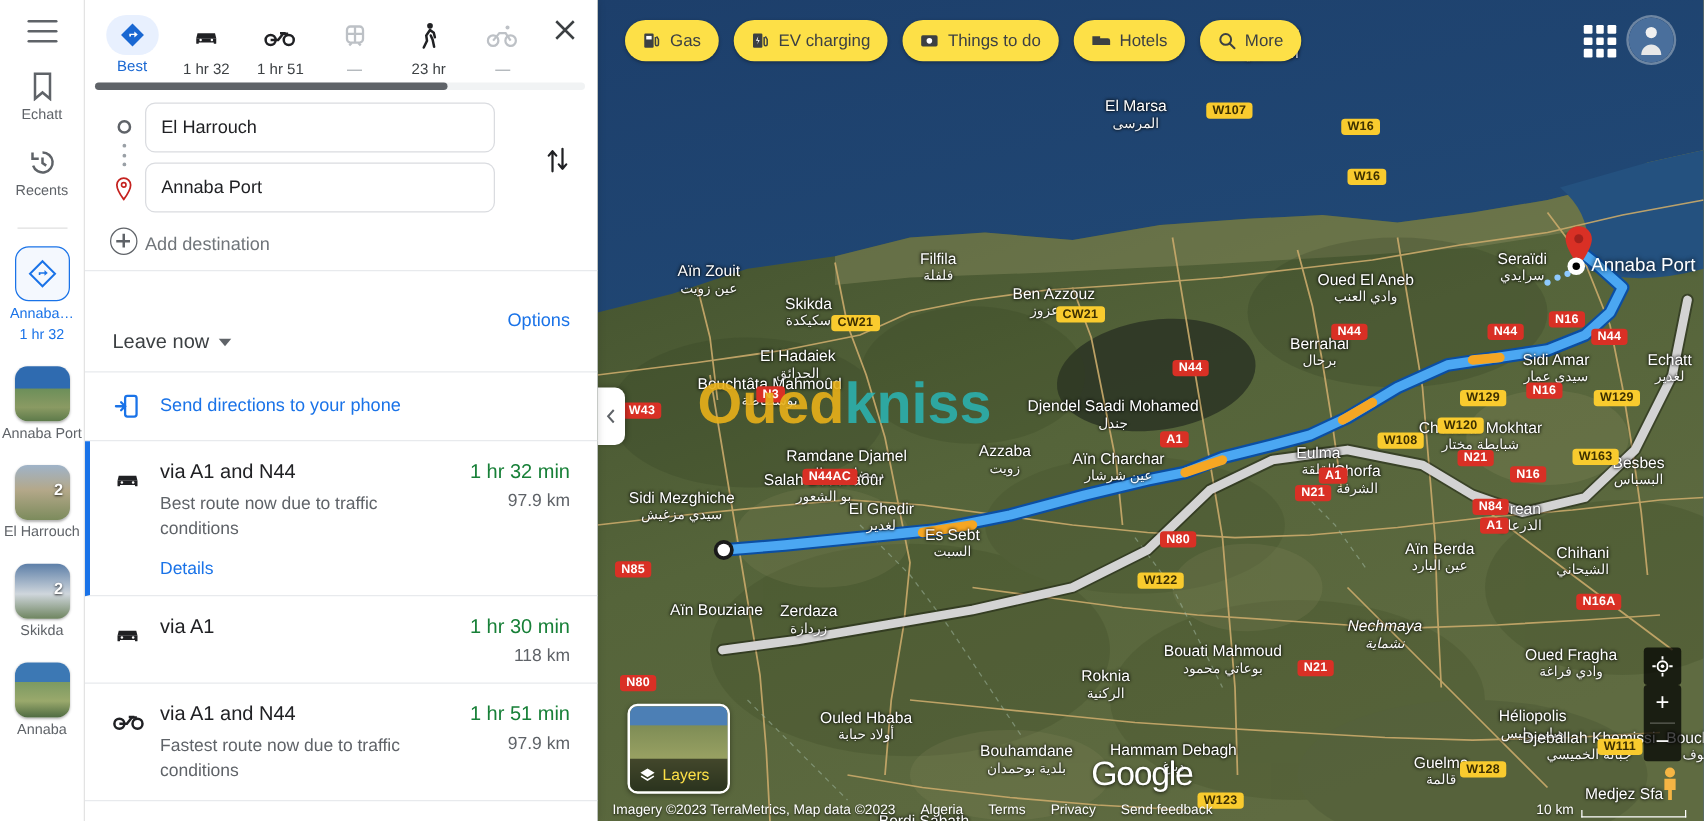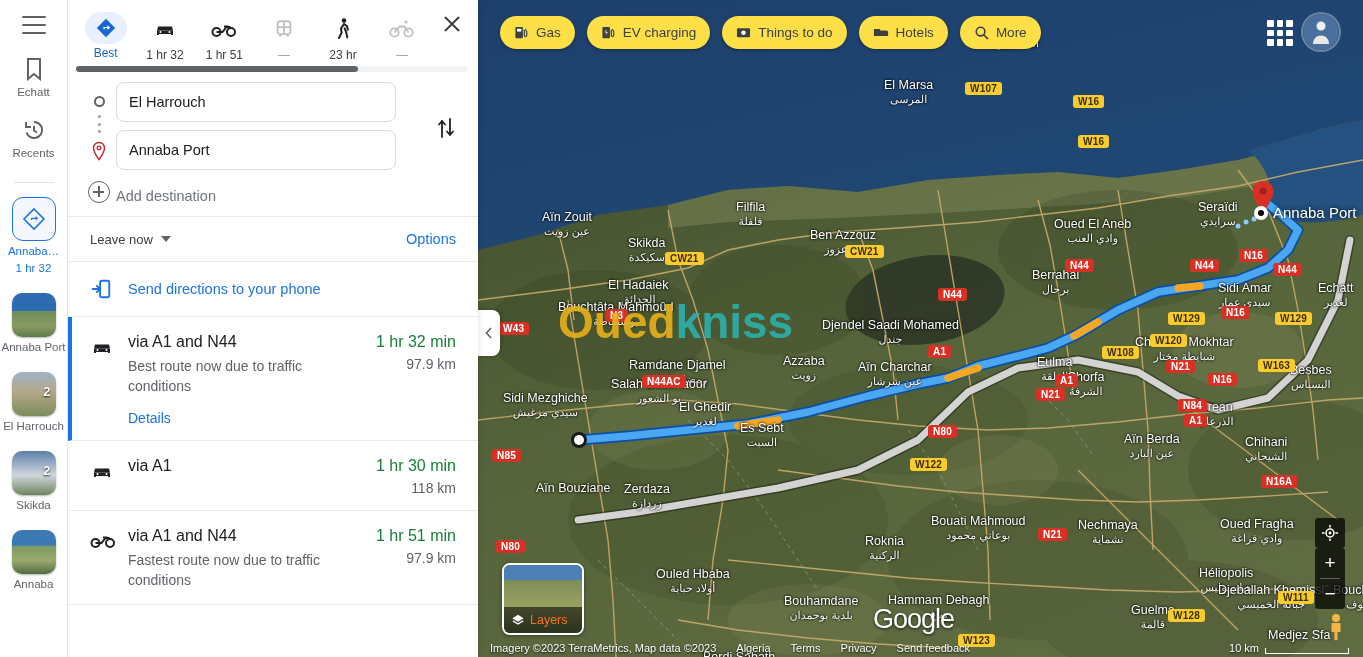--- a/index.html
+++ b/index.html
@@ -85,21 +85,21 @@
   }
   .inp + .inp { margin-top:8px; }
   .adddest { font-size:14.5px; color:#70757a; margin-top:18px; cursor:pointer; }
   .swap { position:absolute; right:16px; top:40px; width:32px; height:32px;
     display:flex; align-items:center; justify-content:center; cursor:pointer; }
   .panel-sep { height:1px; background:#e8eaed; }
   .leave-row {
     display:flex; align-items:center; justify-content:space-between;
     padding:14px 22px 14px 22px;
   }
-  .leave-now { font-size:13px; color:#3c4043; cursor:pointer; display:flex; align-items:center; gap:8px;}
+  .leave-now { font-size:16px; color:#3c4043; cursor:pointer; display:flex; align-items:center; gap:8px;margin-top:34px;}
   .caret { width:0;height:0;border-left:5px solid transparent;border-right:5px solid transparent;
     border-top:6px solid #5f6368; }
   .options { font-size:14.5px; color:#1a73e8; cursor:pointer; }
 
   .sendphone { display:flex; align-items:center; gap:16px; padding:16px 22px; cursor:pointer; }
   .sendphone span { font-size:14.5px; color:#1a73e8; font-weight:500; }
 
   .route {
     display:flex; padding:16px 22px 14px 22px; cursor:pointer; position:relative;
     border-bottom:1px solid #e8eaed;
@@ -137,21 +137,21 @@
     display:flex; align-items:center; justify-content:center;
     box-shadow:1px 0 4px rgba(0,0,0,.25);
   }
   .layers {
     position:absolute; left:24px; bottom:22px; width:82px; height:72px;
     border-radius:8px; overflow:hidden; cursor:pointer; z-index:12;
     box-shadow:0 1px 4px rgba(0,0,0,.4); border:2px solid #fff;
   }
   .layers-label {
     position:absolute; left:0; bottom:0; width:100%; height:26px;
-    background:rgba(0,0,0,.55); color:#f97316; font-size:12.5px;
+    background:rgba(0,0,0,.55); color:#fde047; font-size:12.5px;
     display:flex; align-items:center; gap:5px; padding-left:7px;
   }
   .mapctl { position:absolute; right:18px; z-index:12; }
   .ctl-btn {
     width:30px; height:30px; background:rgba(0,0,0,.72); border-radius:3px;
     display:flex; align-items:center; justify-content:center; cursor:pointer; color:#fff;
   }
   .zoombox { background:rgba(0,0,0,.72); border-radius:3px; width:30px; }
   .zoombox div { height:30px; display:flex; align-items:center; justify-content:center;
     color:#fff; font-size:19px; cursor:pointer; }
@@ -587,21 +587,21 @@
       <div class="maplabel" style="left: 133px; top: 377px;">Salah Bouchaour<span class="ar">بو الشعور</span></div>
       <div class="maplabel" style="left: 25px; top: 391px;">Sidi Mezghiche<span class="ar">سيدي مزغيش</span></div>
       <div class="maplabel" style="left: 201px; top: 400px;">El Ghedir<span class="ar">لغدير</span></div>
       <div class="maplabel" style="left: 262px; top: 421px;">Es Sebt<span class="ar">السبت</span></div>
       <div class="maplabel" style="left: 720px; top: 400px;">Drean<span class="ar">الذرعان</span></div>
       <div class="maplabel" style="left: 646px; top: 432px;">Aïn Berda<span class="ar">عين البارد</span></div>
       <div class="maplabel" style="left: 767px; top: 435px;">Chihani<span class="ar">الشيحاني</span></div>
       <div class="maplabel" style="left: 146px; top: 482px;">Zerdaza<span class="ar">زردازة</span></div>
       <div class="maplabel" style="left: 58px; top: 481px;">Aïn Bouziane</div>
       <div class="maplabel" style="left: 453px; top: 514px;">Bouati Mahmoud<span class="ar">بوعاتي محمود</span></div>
-      <div class="maplabel" style="left: 600px; top: 518px;">Nechmaya<span class="ar">نشماية</span></div>
+      <div class="maplabel" style="left: 600px; top: 494px; font-style: italic;">Nechmaya<span class="ar">نشماية</span></div>
       <div class="maplabel" style="left: 387px; top: 534px;">Roknia<span class="ar">الركنية</span></div>
       <div class="maplabel" style="left: 178px; top: 567px;">Ouled Hbaba<span class="ar">أولاد حبابة</span></div>
       <div class="maplabel" style="left: 721px; top: 566px;">Héliopolis<span class="ar">هيليوبوليس</span></div>
       <div class="maplabel" style="left: 742px; top: 517px;">Oued Fragha<span class="ar">وادي فراغة</span></div>
       <div class="maplabel" style="left: 306px; top: 594px;">Bouhamdane<span class="ar">بلدية بوحمدان</span></div>
       <div class="maplabel" style="left: 410px; top: 593px;">Hammam Debagh<span class="ar">دباغ</span></div>
       <div class="maplabel" style="left: 653px; top: 603px;">Guelma<span class="ar">قالمة</span></div>
       <div class="maplabel" style="left: 740px; top: 583px;">Djeballah Khemissi<span class="ar">جبالة الخميسي</span></div>
       <div class="maplabel" style="left: 855px; top: 583px;">Bouchegouf<span class="ar">بوشقوف</span></div>
       <div class="maplabel" style="left: 790px; top: 628px;">Medjez Sfa</div>

